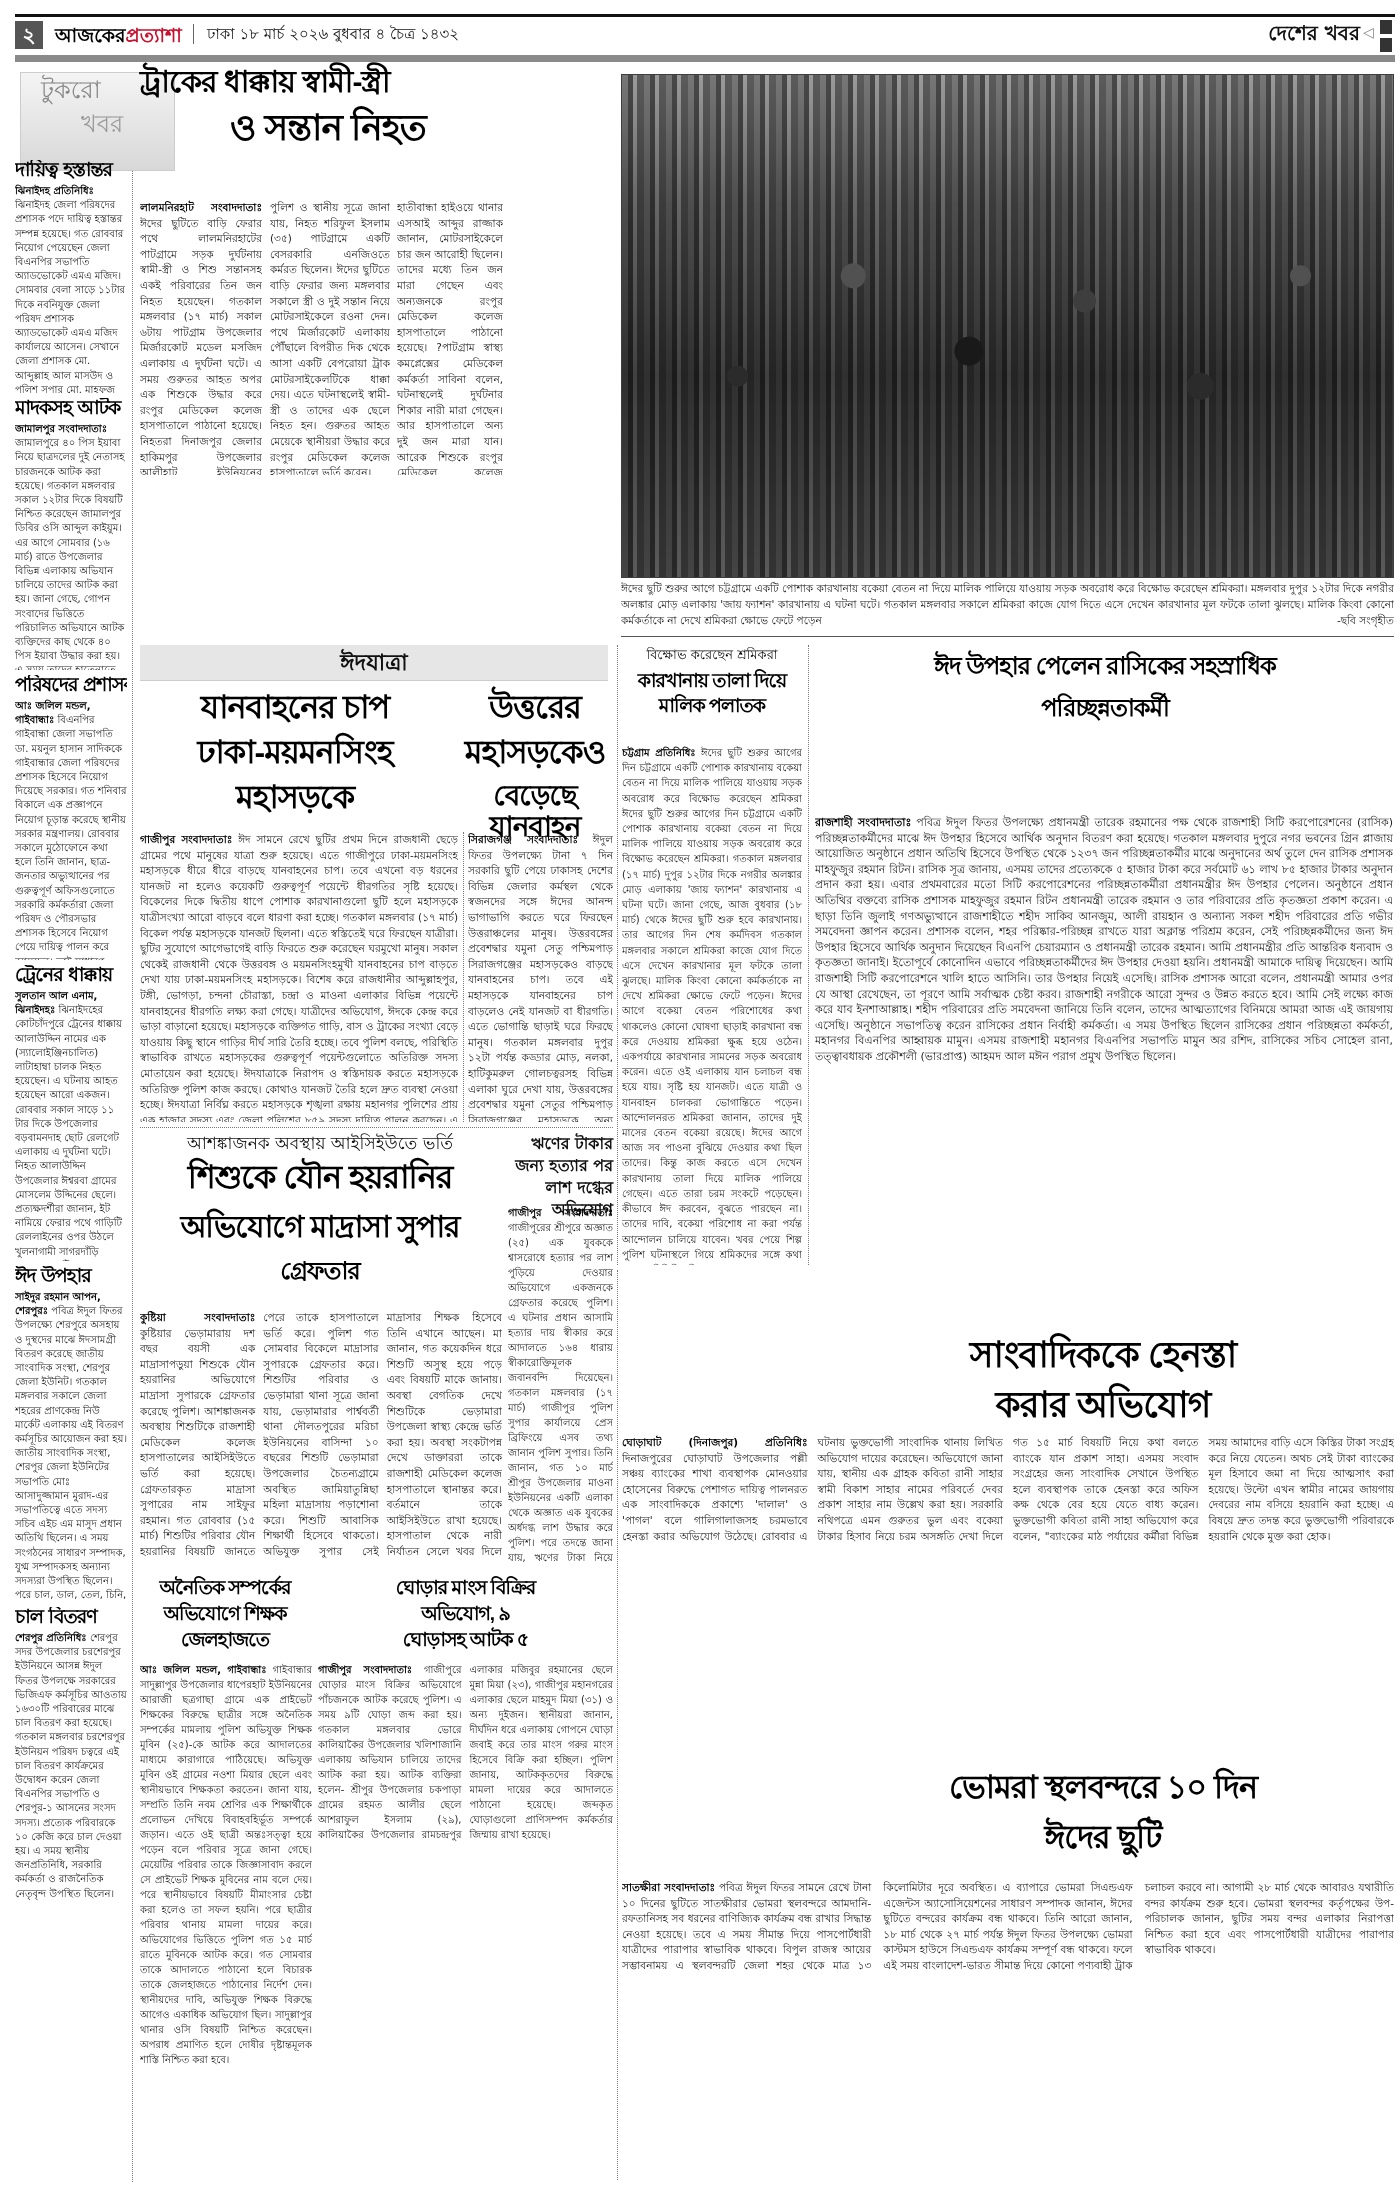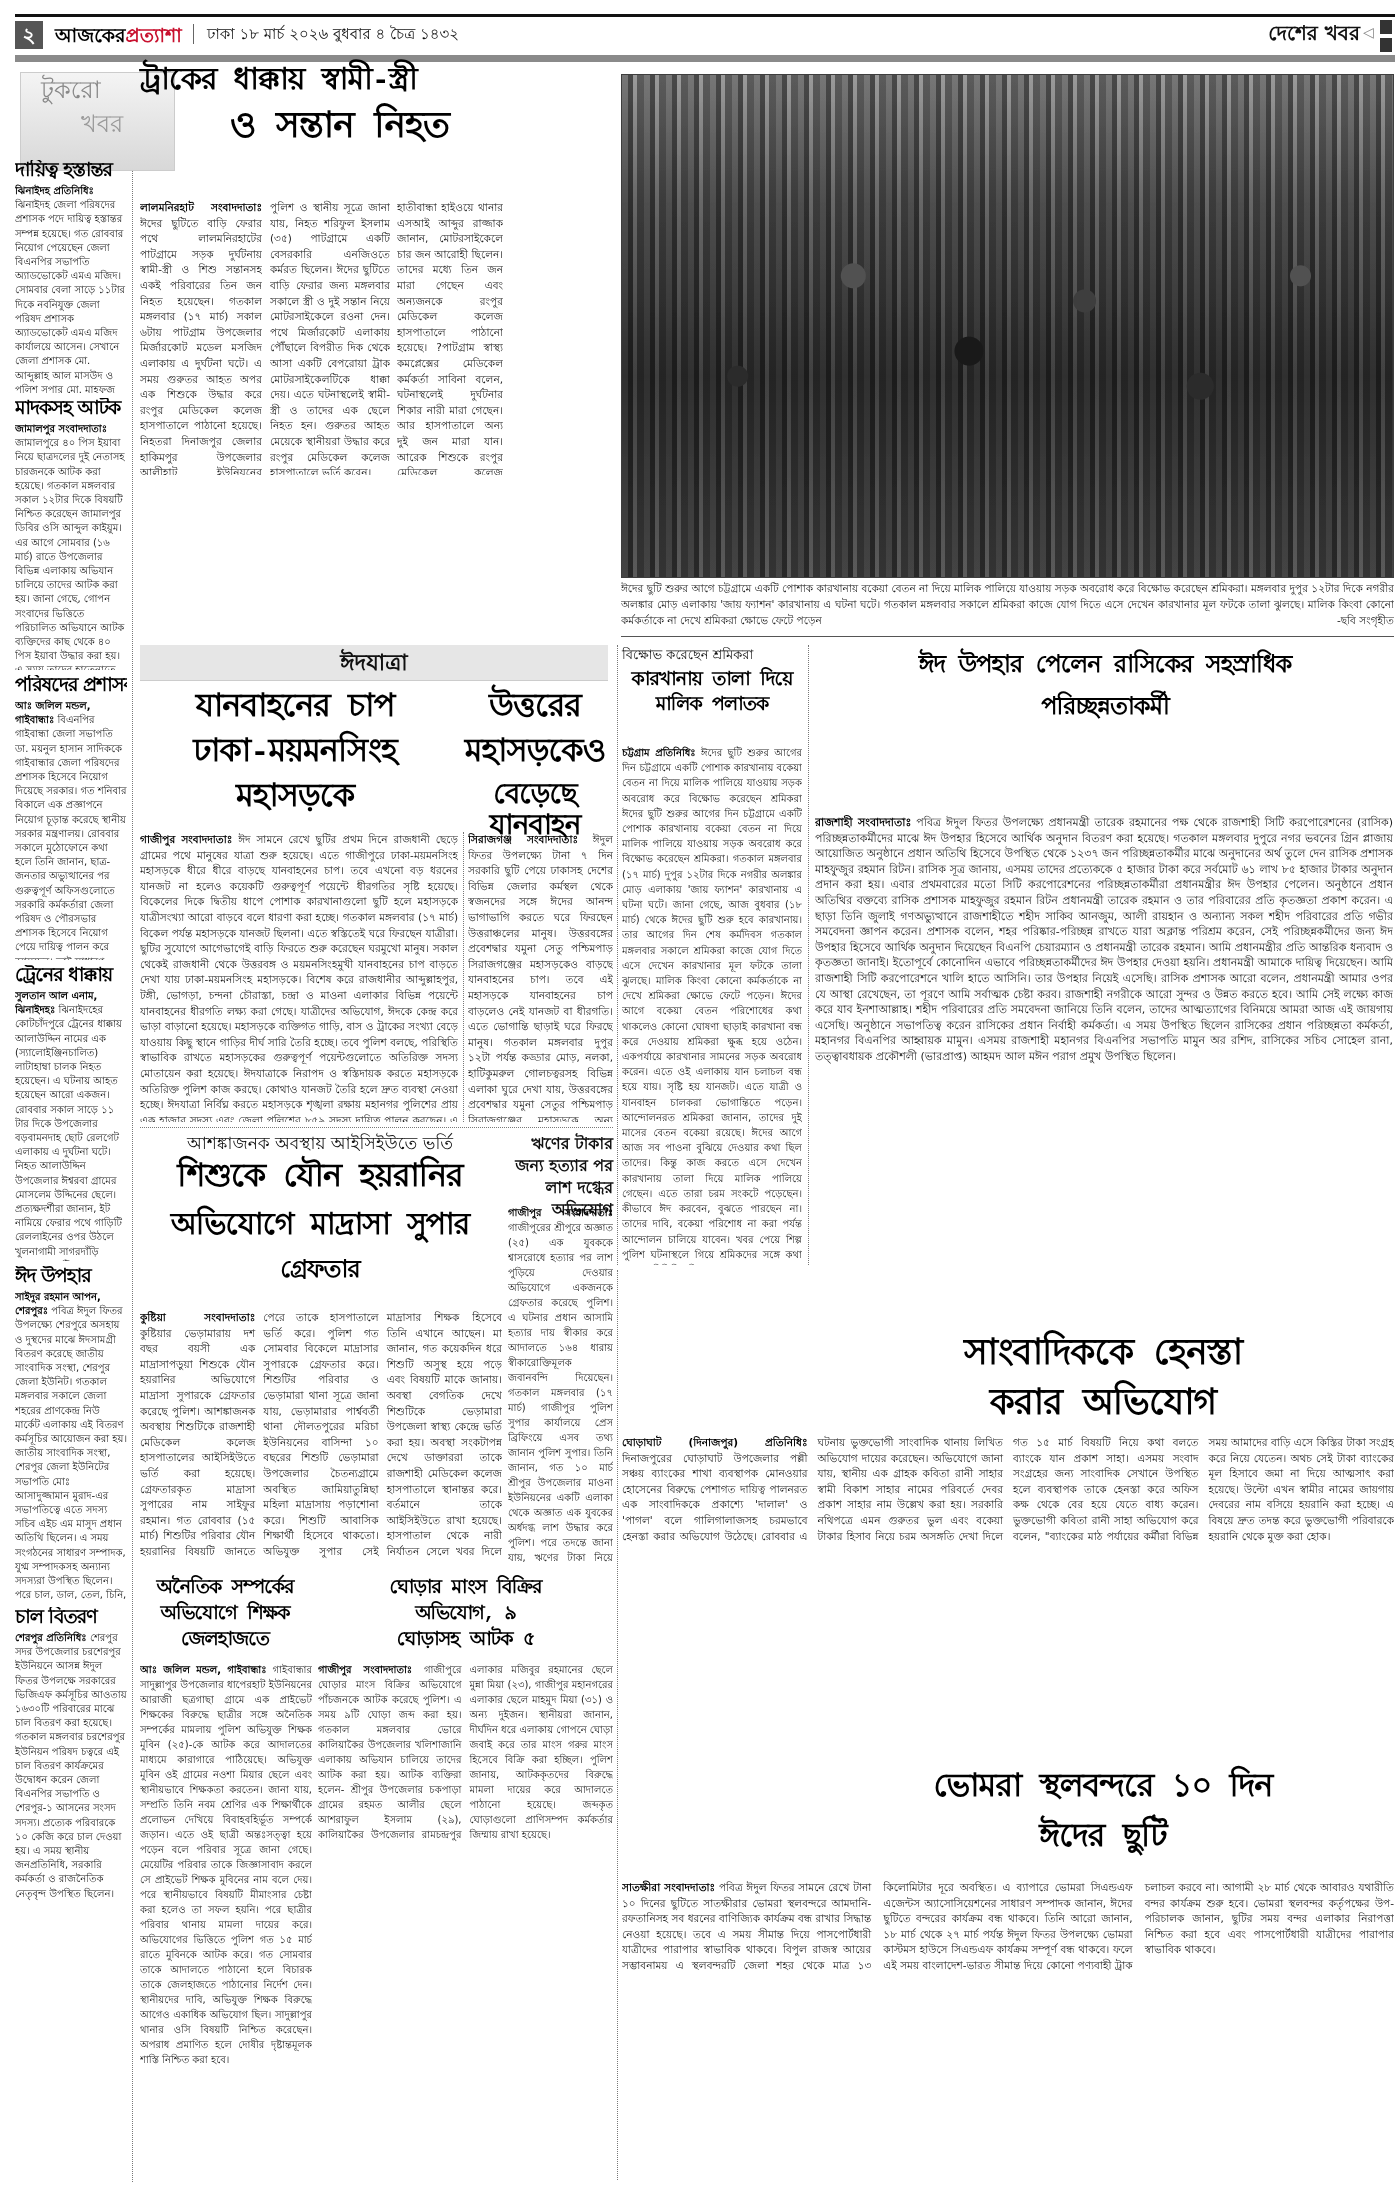--- a/index.html
+++ b/index.html
@@ -1,21 +1,21 @@
 <!DOCTYPE html>
 <html><head>
 <meta charset="utf-8">
 <style>
 *{box-sizing:border-box;margin:0;padding:0}
 html,body{width:1400px;height:2187px;background:#fff;overflow:hidden}
 body{font-family:"DejaVu Sans",sans-serif;color:#111;position:relative}
 .abs{position:absolute}
 .txt{font-size:11.5px;line-height:16.2px;text-align:justify;color:#222;overflow:hidden}
 .txt b{color:#000}
-.hl{font-family:Liberation Mono, monospace;font-weight:bold;color:#000;text-align:center;line-height:1.12;letter-spacing:-1px}
+.hl{font-family:Liberation Sans, sans-serif;font-weight:bold;color:#000;text-align:center;line-height:1.12;letter-spacing:-1px}
 .vdot{border-left:1px dotted #777}
 .hdot{border-top:1px dotted #777}
 .small-hl{font-family:"DejaVu Sans",sans-serif;font-weight:bold;color:#000;letter-spacing:-1px;line-height:1.05}
 .photo{background:
  radial-gradient(circle at 15% 60%,#333 0 10px,transparent 11px),
  radial-gradient(circle at 30% 40%,#555 0 12px,transparent 13px),
  radial-gradient(circle at 45% 55%,#222 0 14px,transparent 15px),
  radial-gradient(circle at 60% 45%,#444 0 11px,transparent 12px),
  radial-gradient(circle at 75% 62%,#333 0 13px,transparent 14px),
  radial-gradient(circle at 88% 40%,#555 0 10px,transparent 11px),
@@ -132,21 +132,21 @@
 <div class="abs vdot" style="left:463px;top:832px;width:1px;height:290px"></div>
 <div class="abs txt" style="left:468px;top:832px;width:145px;height:290px;font-size:10.5px;line-height:15.6px">
   <b>সিরাজগঞ্জ সংবাদদাতাঃ</b>
   <span>ঈদুল ফিতর উপলক্ষ্যে টানা ৭ দিন সরকারি ছুটি পেয়ে ঢাকাসহ দেশের বিভিন্ন জেলার কর্মস্থল থেকে স্বজনদের সঙ্গে ঈদের আনন্দ ভাগাভাগি করতে ঘরে ফিরছেন উত্তরাঞ্চলের মানুষ। উত্তরবঙ্গের প্রবেশদ্বার যমুনা সেতু পশ্চিমপাড় সিরাজগঞ্জের মহাসড়কেও বাড়ছে যানবাহনের চাপ। তবে এই মহাসড়কে যানবাহনের চাপ বাড়লেও নেই যানজট বা ধীরগতি। এতে ভোগান্তি ছাড়াই ঘরে ফিরছে মানুষ। গতকাল মঙ্গলবার দুপুর ১২টা পর্যন্ত কড্ডার মোড়, নলকা, হাটিকুমরুল গোলচত্বরসহ বিভিন্ন এলাকা ঘুরে দেখা যায়, উত্তরবঙ্গের প্রবেশদ্বার যমুনা সেতুর পশ্চিমপাড় সিরাজগঞ্জের মহাসড়কে অন্য দিনের তুলনায় বেড়েছে যানবাহনের চাপ। তবে যানবাহনের চাপ বাড়লেও যানজট বা ধীরগতি না থাকায় এবার স্বস্তিতে বাড়ি ফিরছেন মানুষ।
 ঢাকা থেকে ছেড়ে আসা এসআই এন্টারপ্রাইজের বাস চালক আজাদ রহমান বলেন, ঈদ এলেই আমরা সবাই এই মহাসড়ক নিয়ে একটা আতঙ্কের মধ্যে থাকি যানজটের কারণে। কিন্তু এবার কোনো যানজট বা ধীরগতি না থাকায় খুব স্বাভাবিকভাবেই চলাচল করতে পারছি। হাটিকুমরুল গোলচত্বর এলাকায় কথা হয় ঢাকা থেকে ছেড়ে আসা রাজশাহীগামী দেশ ট্রাভেলস পরিবহনের এক যাত্রী ফয়সাল হোসেনের সঙ্গে। তিনি বলেন, পরিবারের সদস্যদের সঙ্গে ঈদ করতে বাড়িতে যাচ্ছি। গত কয়েকবছর ঈদে এই মহাসড়কে দীর্ঘ যানজটের কারণে ঘণ্টার পর ঘণ্টা রাস্তায় থাকতে হয়েছে। কিন্তু এবার কোনো যানজট না থাকায় খুব দ্রুত বাড়িতে চলে যাবো আশা করছি। যমুনা সেতু পশ্চিম গোলচত্বর এলাকায় দায়িত্বরত (টিআই) সাইফুল ইসলাম বলেন, সিরাজগঞ্জের মহাসড়কে যমুনা সেতু পশ্চিমপাড় থেকে হাটিকুমরুল গোলচত্বর হয়ে চান্দাইকোনা পর্যন্ত কোনো সমস্যা হচ্ছে না। অন্য দিনের মতো স্বাভাবিক গতিতে চলাচল করছে যানবাহনগুলো। যমুনা সেতু পশ্চিম থানার ওসি ঈমাম জাফর বলেন, ঈদযাত্রায় মহাসড়কে গত কয়েক দিনের তুলনায় আজকে সকাল থেকেই যানবাহনের চাপ বাড়তে শুরু করেছে। বিকালের দিকে যানবাহনের চাপ আরো বাড়বে বলে আমরা ধরনা করছি। তবে চাপ বাড়লেও কোনো যানজট বা ধীরগতি দেখা যায়নি। এতে স্বস্তিতেই বাড়ি ফিরছে ঘরমুখো মানুষ।</span>
 </div>
 
 <div class="abs hdot" style="left:140px;top:1127px;width:473px;height:1px"></div>
 
 <div class="abs vdot" style="left:617px;top:645px;width:1px;height:620px"></div>
-<div class="abs" style="left:622px;top:645px;width:180px;text-align:left;font-size:13px;line-height:20px">বিক্ষোভ করেছেন শ্রমিকরা</div>
+<div class="abs" style="left:622px;top:645px;width:180px;text-align:center;font-size:13px;line-height:20px">বিক্ষোভ করেছেন শ্রমিকরা</div>
 <div class="abs hl" style="left:622px;top:668px;width:180px;font-size:19px;line-height:25px">কারখানায় তালা দিয়ে মালিক পলাতক</div>
 <div class="abs txt" style="left:622px;top:745px;width:180px;height:520px;font-size:10px;line-height:15.2px">
   <b>চট্টগ্রাম প্রতিনিধিঃ</b>
   <span>ঈদের ছুটি শুরুর আগের দিন চট্টগ্রামে একটি পোশাক কারখানায় বকেয়া বেতন না দিয়ে মালিক পালিয়ে যাওয়ায় সড়ক অবরোধ করে বিক্ষোভ করেছেন শ্রমিকরা ঈদের ছুটি শুরুর আগের দিন চট্টগ্রামে একটি পোশাক কারখানায় বকেয়া বেতন না দিয়ে মালিক পালিয়ে যাওয়ায় সড়ক অবরোধ করে বিক্ষোভ করেছেন শ্রমিকরা। গতকাল মঙ্গলবার (১৭ মার্চ) দুপুর ১২টার দিকে নগরীর অলঙ্কার মোড় এলাকায় 'জায় ফ্যাশন' কারখানায় এ ঘটনা ঘটে। জানা গেছে, আজ বুধবার (১৮ মার্চ) থেকে ঈদের ছুটি শুরু হবে কারখানায়। তার আগের দিন শেষ কর্মদিবস গতকাল মঙ্গলবার সকালে শ্রমিকরা কাজে যোগ দিতে এসে দেখেন কারখানার মূল ফটকে তালা ঝুলছে। মালিক কিংবা কোনো কর্মকর্তাকে না দেখে শ্রমিকরা ক্ষোভে ফেটে পড়েন। ঈদের আগে বকেয়া বেতন পরিশোধের কথা থাকলেও কোনো ঘোষণা ছাড়াই কারখানা বন্ধ করে দেওয়ায় শ্রমিকরা ক্ষুব্ধ হয়ে ওঠেন। একপর্যায়ে কারখানার সামনের সড়ক অবরোধ করেন। এতে ওই এলাকায় যান চলাচল বন্ধ হয়ে যায়। সৃষ্টি হয় যানজট। এতে যাত্রী ও যানবাহন চালকরা ভোগান্তিতে পড়েন।
 আন্দোলনরত শ্রমিকরা জানান, তাদের দুই মাসের বেতন বকেয়া রয়েছে। ঈদের আগে আজ সব পাওনা বুঝিয়ে দেওয়ার কথা ছিল তাদের। কিন্তু কাজ করতে এসে দেখেন কারখানায় তালা দিয়ে মালিক পালিয়ে গেছেন। এতে তারা চরম সংকটে পড়েছেন। কীভাবে ঈদ করবেন, বুঝতে পারছেন না। তাদের দাবি, বকেয়া পরিশোধ না করা পর্যন্ত আন্দোলন চালিয়ে যাবেন। খবর পেয়ে শিল্প পুলিশ ঘটনাস্থলে গিয়ে শ্রমিকদের সঙ্গে কথা বলে পরিস্থিতি নিয়ন্ত্রণে আনে এবং সড়ক থেকে সরিয়ে দেয়। পরে শ্রমিকরা কারখানার ভেতরে অবস্থান নেন। শিল্প পুলিশ চট্টগ্রাম অঞ্চলের পুলিশ সুপার আব্দুল্লাহ আল মাহমুদ বলেন, 'কারখানাটিতে প্রায় ১০০ শ্রমিক কাজ করেন। তাদের বেতন-ভাতা নিয়ে সমস্যা হয়েছে। মালিক জামাল হোসেন কারখানায় তালা দিয়ে পালিয়ে গেছেন, এমনকি তার বাসাও তালাবদ্ধ পাওয়া গেছে। তার সঙ্গে যোগাযোগের চেষ্টা করা হচ্ছে। শ্রমিকদের আংশিক বেতন পরিশোধের ব্যবস্থা করা হয়েছে। বাকি অর্থ ঈদের পর পরিশোধ করা হবে বলে জানানো হয়েছে। শ্রমিকরা আপাতত তা মেনে নিয়েছেন।'</span>
 </div>
 <div class="abs vdot" style="left:808px;top:645px;width:1px;height:620px"></div>
 
 <div class="abs hl" style="left:812px;top:645px;width:586px;font-size:24px;line-height:42px;padding:0 60px">ঈদ উপহার পেলেন রাসিকের সহস্রাধিক পরিচ্ছন্নতাকর্মী</div>
 <div class="abs txt" style="left:815px;top:815px;width:578px;height:453px;font-size:11px;line-height:15.6px">

